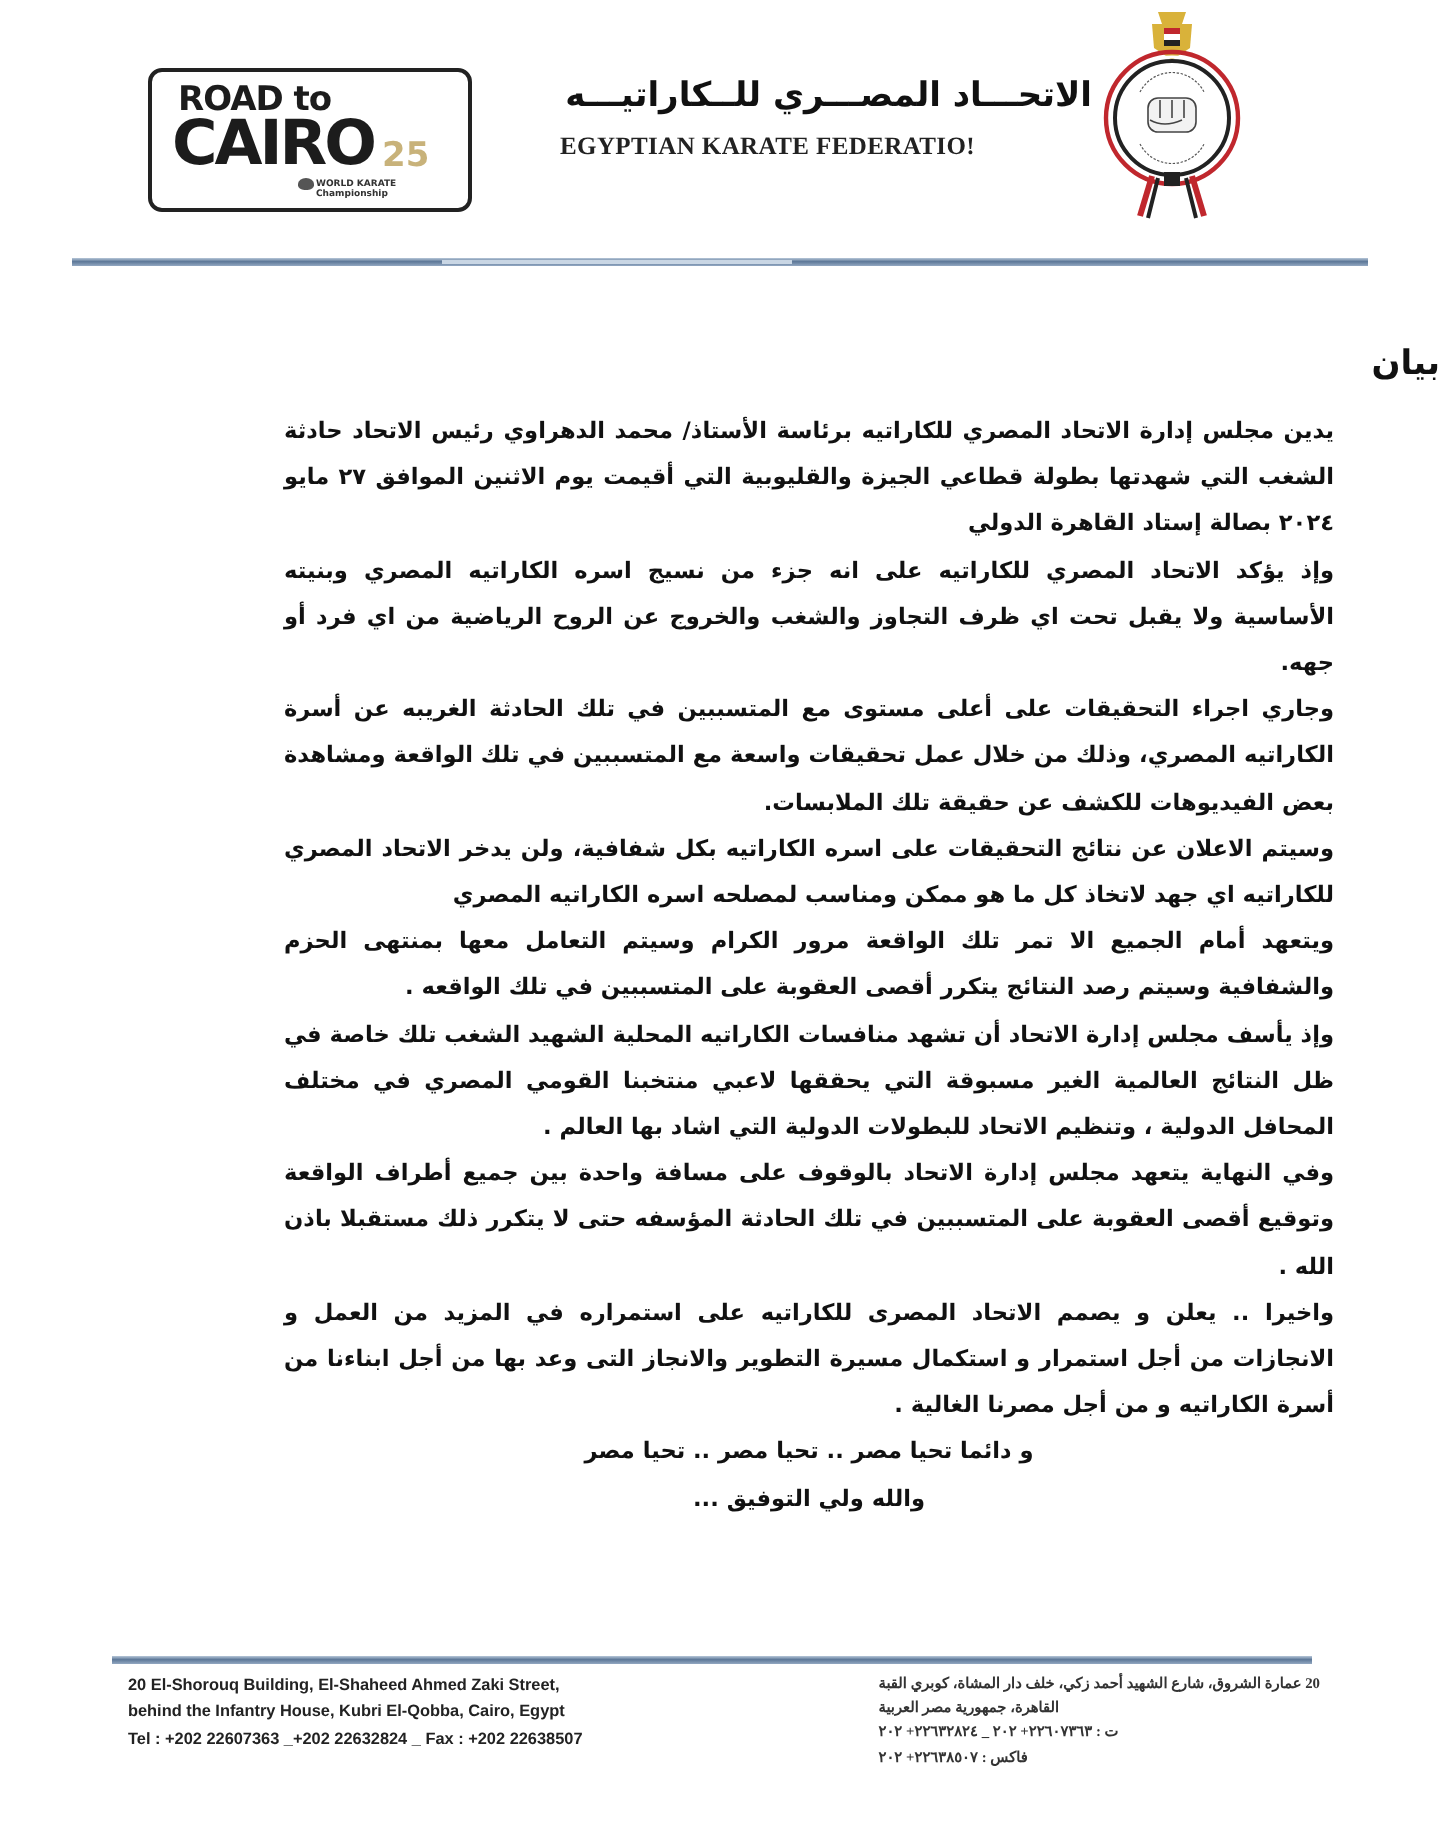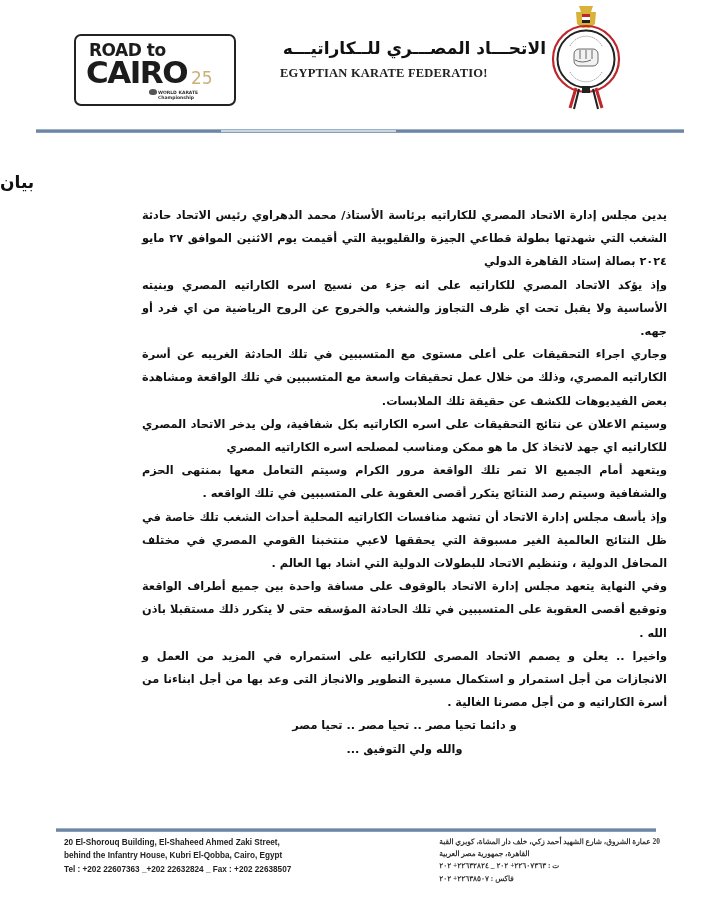--- a/index.html
+++ b/index.html
@@ -4,34 +4,34 @@
 <style>
   html, body { margin: 0; padding: 0; background: #ffffff; }
   body { width: 720px; height: 923px; position: relative; overflow: hidden; font-family: "DejaVu Sans", sans-serif; color: #111; }
 
   
   .header { position: absolute; left: 0; top: 0; width: 720px; height: 135px; padding-left: 16px; }
   .rtc-logo { position: absolute; left: 74px; top: 34px; width: 158px; height: 68px; border: 2px solid #222; border-radius: 7px; background: #fff; overflow: hidden; }
   .rtc-logo .arc { position: absolute; left: -20px; top: -50px; width: 220px; height: 160px; border: 1px solid #d8d2b0; border-radius: 50%; }
   .rtc-road { position: absolute; left: 13px; top: 6px; font-family: "DejaVu Sans", sans-serif; font-weight: bold; font-size: 17px; letter-spacing: -0.5px; color: #1c1c1c; line-height: 17px; }
   .rtc-cairo { position: absolute; left: 10px; top: 20px; font-family: "DejaVu Sans", sans-serif; font-weight: bold; font-size: 31px; letter-spacing: -1.5px; color: #1c1c1c; line-height: 32px; }
-  .rtc-25 { position: absolute; left: 115px; top: 33px; font-family: "DejaVu Sans", sans-serif; font-weight: normal; font-size: 17px; color: #c8b27a; line-height: 18px; }
+  .rtc-25 { position: absolute; left: 115px; top: 33px; font-family: "DejaVu Sans", sans-serif; font-weight: bold; font-size: 17px; color: #c8b27a; line-height: 18px; }
   .rtc-wkc { position: absolute; left: 82px; top: 54px; font-size: 4.5px; font-weight: bold; color: #333; line-height: 5px; }
   .rtc-wkc-icon { position: absolute; left: 73px; top: 53px; width: 8px; height: 6px; border-radius: 50% 50% 40% 40%; background: #555; }
 
   .fed-title { position: absolute; right: 190px; top: 38px; text-align: right; direction: rtl; font-family: "DejaVu Sans", sans-serif; font-weight: bold; font-size: 17px; color: #111; white-space: nowrap; }
   .fed-title-en { position: absolute; left: 280px; top: 66px; font-family: "Liberation Serif", serif; font-weight: bold; font-size: 12.5px; color: #222; white-space: nowrap; letter-spacing: 0.2px; }
 
   .ekf-logo { position: absolute; left: 546px; top: 2px; width: 80px; height: 110px; }
 
   .header-rule { position: absolute; left: 36px; top: 129px; width: 648px; height: 4px; background: linear-gradient(to bottom, #b7c7d9 0%, #5d7898 45%, #93a8c2 100%); }
   .header-rule::after { content: ""; position: absolute; left: 185px; top: 1px; width: 175px; height: 2px; background: #c9d6e4; }
 
   
-  .doc-title { position: absolute; left: 0; width: 720px; top: 172px; text-align: left; direction: rtl; font-family: "DejaVu Sans", sans-serif; font-weight: bold; font-size: 17px; color: #111; }
+  .doc-title { position: absolute; left: 0; width: 720px; top: 172px; text-align: right; direction: rtl; font-family: "DejaVu Sans", sans-serif; font-weight: bold; font-size: 17px; color: #111; }
 
   .content { position: absolute; left: 100px; top: 204px; width: 525px; direction: rtl; text-align: justify; font-family: "DejaVu Sans", sans-serif; font-weight: bold; font-size: 11.3px; line-height: 23.2px; color: #111; margin-left: 42px; }
   .content p { margin: 0; text-align-last: right; }
   .content p.center { text-align: center; text-align-last: center; }
 
   
   .footer-rule { position: absolute; left: 56px; top: 828px; width: 600px; height: 4px; background: linear-gradient(to bottom, #b7c7d9 0%, #5d7898 45%, #93a8c2 100%); }
   .footer-en { position: absolute; left: 64px; top: 836px; font-family: "Liberation Sans", sans-serif; font-weight: bold; font-size: 8.2px; line-height: 13.4px; color: #222; white-space: nowrap; }
   .footer-ar { position: absolute; right: 60px; top: 836px; direction: rtl; text-align: left; font-family: Liberation Serif, serif; font-weight: bold; font-size: 7.4px; line-height: 12.2px; color: #333; white-space: nowrap; }
   .footer-en div, .footer-ar div { margin: 0; }
@@ -90,21 +90,21 @@
 </div>
 
 <div class="doc-title">بيان</div>
 
 <div class="content">
   <p>يدين مجلس إدارة الاتحاد المصري للكاراتيه برئاسة الأستاذ/ محمد الدهراوي رئيس الاتحاد حادثة الشغب التي شهدتها بطولة قطاعي الجيزة والقليوبية التي أقيمت يوم الاثنين الموافق ٢٧ مايو ٢٠٢٤ بصالة إستاد القاهرة الدولي</p>
   <p>وإذ يؤكد الاتحاد المصري للكاراتيه على انه جزء من نسيج اسره الكاراتيه المصري وبنيته الأساسية ولا يقبل تحت اي ظرف التجاوز والشغب والخروج عن الروح الرياضية من اي فرد أو جهه.</p>
   <p>وجاري اجراء التحقيقات على أعلى مستوى مع المتسببين في تلك الحادثة الغريبه عن أسرة الكاراتيه المصري، وذلك من خلال عمل تحقيقات واسعة مع المتسببين في تلك الواقعة ومشاهدة بعض الفيديوهات للكشف عن حقيقة تلك الملابسات.</p>
   <p>وسيتم الاعلان عن نتائج التحقيقات على اسره الكاراتيه بكل شفافية، ولن يدخر الاتحاد المصري للكاراتيه اي جهد لاتخاذ كل ما هو ممكن ومناسب لمصلحه اسره الكاراتيه المصري</p>
   <p>ويتعهد أمام الجميع الا تمر تلك الواقعة مرور الكرام وسيتم التعامل معها بمنتهى الحزم والشفافية وسيتم رصد النتائج يتكرر أقصى العقوبة على المتسببين في تلك الواقعه .</p>
-  <p>وإذ يأسف مجلس إدارة الاتحاد أن تشهد منافسات الكاراتيه المحلية أحداث الشغب تلك خاصة في ظل النتائج العالمية الغير مسبوقة التي يحققها لاعبي منتخبنا القومي المصري في مختلف المحافل الدولية ، وتنظيم الاتحاد للبطولات الدولية التي اشاد بها العالم .</p>
+  <p>وإذ يأسف مجلس إدارة الاتحاد أن تشهد منافسات الكاراتيه المحلية الشهيد الشغب تلك خاصة في ظل النتائج العالمية الغير مسبوقة التي يحققها لاعبي منتخبنا القومي المصري في مختلف المحافل الدولية ، وتنظيم الاتحاد للبطولات الدولية التي اشاد بها العالم .</p>
   <p>وفي النهاية يتعهد مجلس إدارة الاتحاد بالوقوف على مسافة واحدة بين جميع أطراف الواقعة وتوقيع أقصى العقوبة على المتسببين في تلك الحادثة المؤسفه حتى لا يتكرر ذلك مستقبلا باذن الله .</p>
   <p>واخيرا .. يعلن و يصمم الاتحاد المصرى للكاراتيه على استمراره في المزيد من العمل و الانجازات من أجل استمرار و استكمال مسيرة التطوير والانجاز التى وعد بها من أجل ابناءنا من أسرة الكاراتيه و من أجل مصرنا الغالية .</p>
   <p class="center">و دائما تحيا مصر .. تحيا مصر .. تحيا مصر</p>
   <p class="center">والله ولي التوفيق ...</p>
 </div>
 
 <div class="footer-rule"></div>
 
 <div class="footer-en">
   <div>20 El-Shorouq Building, El-Shaheed Ahmed Zaki Street,</div>

